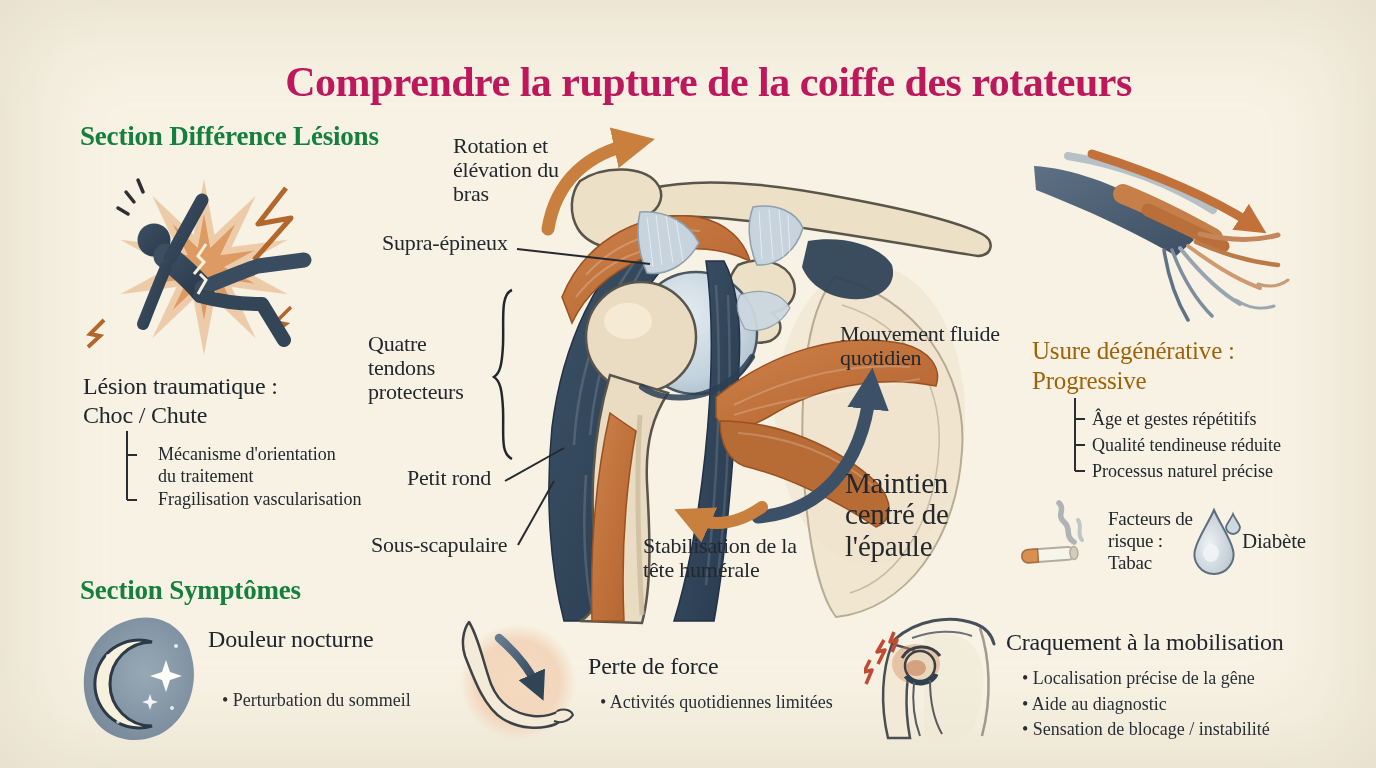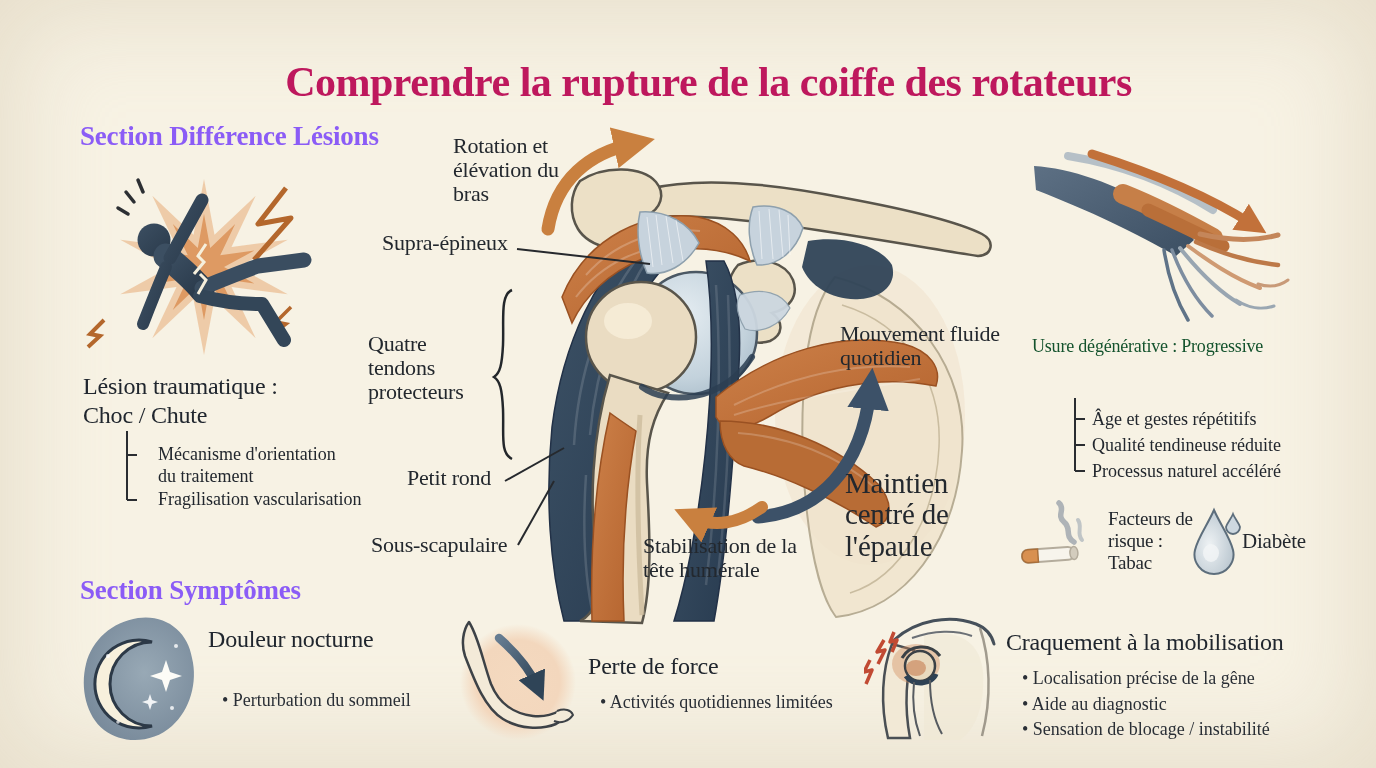--- a/index.html
+++ b/index.html
@@ -3,23 +3,23 @@
 <meta charset="utf-8">
 <style>
   html,body{margin:0;padding:0;}
   body{width:1376px;height:768px;position:relative;overflow:hidden;
        background:#f7f2e4;font-family:"Liberation Serif",serif;color:#22272e;}
   .abs{position:absolute;}
   .lbl{position:absolute;color:#23282e;letter-spacing:-0.2px;line-height:1.08;}
   .ctr{text-align:left;}
   #title{left:0;right:0;top:30px;text-align:center;font-size:42px;font-weight:600;
          color:#be185d;letter-spacing:-0.5px;margin-left:41px;}
-  .section-head{font-size:27px;font-weight:600;color:#8b5cf6;}
+  .section-head{font-size:27px;font-weight:600;color:#15803d;}
   .sub-title{font-size:24px;line-height:1.2;color:#20262e;}
-  .deg-title{font-size:18px;line-height:1.18;color:#14532d;}
+  .deg-title{font-size:25px;line-height:1.18;color:#a16207;}
   .tick-list{position:absolute;font-size:18px;line-height:21.5px;}
   .tick-list .item{margin:0 0 2px 16px;}
   .tick-list .item:first-child{max-width:200px;}
   .deg-list{position:absolute;font-size:18px;line-height:26px;white-space:nowrap;}
   .sym-title{font-size:24px;color:#20262e;}
   .sym-bullets{position:absolute;font-size:18px;line-height:25.5px;color:#2a2f36;}
   .sym-bullets .b::before{content:"• ";}
   .risk-label{font-size:19px;line-height:1.15;margin-left:16px;}
   .vignette{left:0;top:0;width:1376px;height:768px;pointer-events:none;
             box-shadow:inset 0 0 90px 18px rgba(199,186,155,0.33);}
@@ -182,21 +182,21 @@
 </svg>
 
 <div class="lbl deg-title ctr" style="left:1032px;top:336px;width:250px;">Usure dégénérative : Progressive</div>
 
 <svg class="abs" style="left:1068px;top:396px;" width="20" height="84" viewBox="0 0 20 84">
   <path d="M7,2 V75 M7,23 H17 M7,49 H17 M7,75 H17" stroke="#2a2d31" stroke-width="2" fill="none"></path>
 </svg>
 <div class="deg-list" style="left:1092px;top:406px;">
   <div>Âge et gestes répétitifs</div>
   <div>Qualité tendineuse réduite</div>
-  <div>Processus naturel accéléré</div>
+  <div>Processus naturel précise</div>
 </div>
 
 <svg class="abs" style="left:1012px;top:500px;" width="80" height="78" viewBox="0 0 80 78">
   <g transform="rotate(-4 40 55)">
     <rect x="10" y="48" width="52" height="13" rx="6" fill="#f7f4ec" stroke="#b4ac9c" stroke-width="2"></rect>
     <path d="M16,48 h10 v13 h-10 a6,6 0 0 1 -6,-6.5 a6,6 0 0 1 6,-6.5 Z" fill="#d89050" stroke="#a96f3a" stroke-width="1.5"></path>
     <ellipse cx="62" cy="54.5" rx="4" ry="6.5" fill="#d3ccbd" stroke="#b4ac9c" stroke-width="1.5"></ellipse>
   </g>
   <path d="M62,42 C52,36 60,28 52,22 C44,15 54,9 47,3" stroke="#9ba3ab" stroke-width="5.5" fill="none" opacity="0.8" stroke-linecap="round"></path>
   <path d="M70,40 C64,33 71,27 66,20" stroke="#aeb6bc" stroke-width="4" fill="none" opacity="0.75" stroke-linecap="round"></path>

